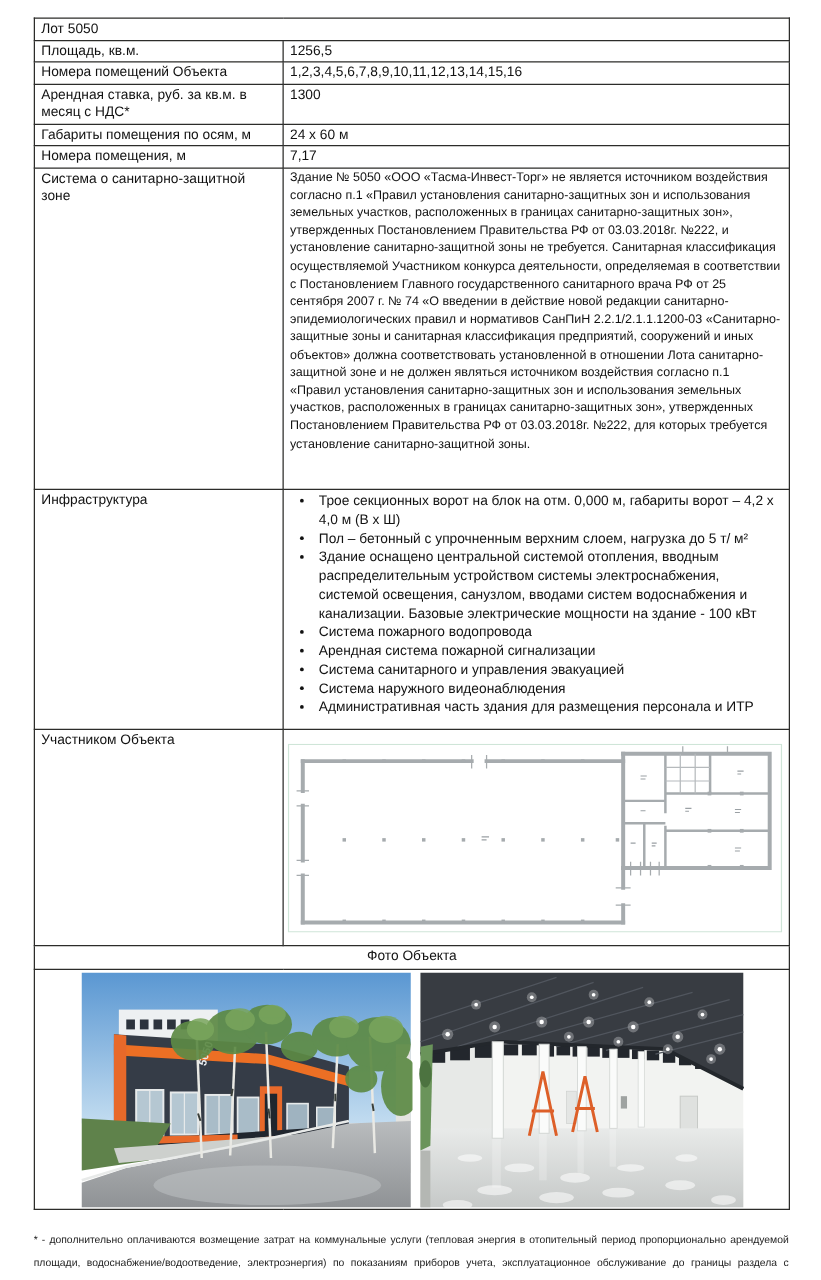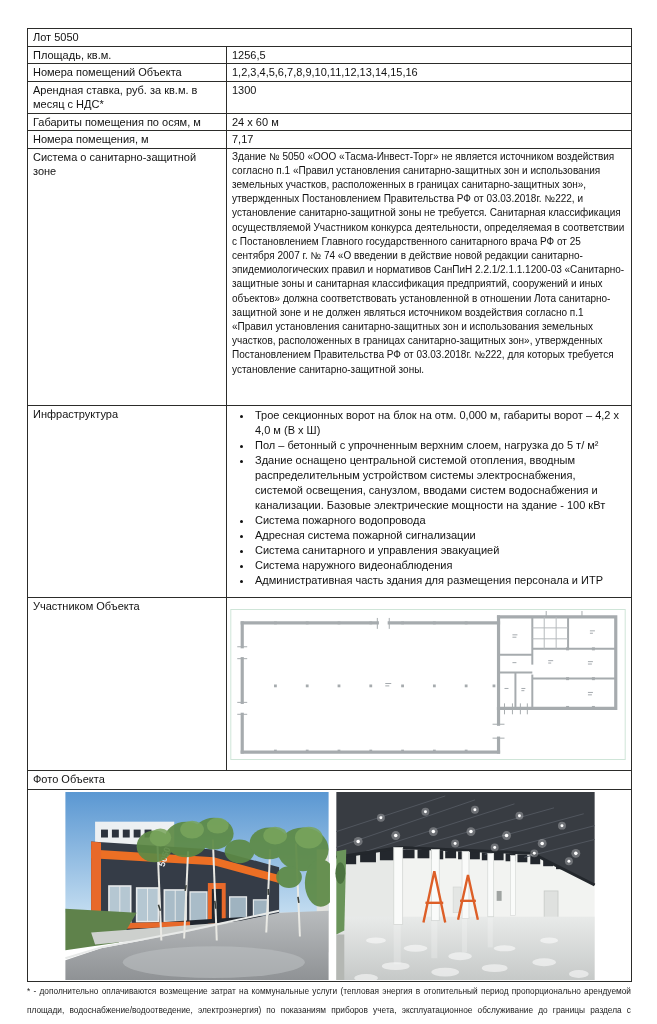--- a/index.html
+++ b/index.html
@@ -1,31 +1,31 @@
 <!DOCTYPE html>
 <html><head>
 <meta charset="utf-8">
 <style>
   *{box-sizing:border-box;margin:0;padding:0}
   html,body{background:#fff}
   body{width:657px;height:1024px;font-family:"Liberation Sans",sans-serif;color:#121212;position:relative;overflow:hidden}
   .page{position:absolute;inset:0;background:#fff}
-  .doc{position:absolute;left:27px;top:28px;width:604px}
+  .doc{position:absolute;left:27px;top:14px;width:604px}
   table.lot{border-collapse:collapse;width:604px;table-layout:fixed}
   table.lot td{border:1px solid #2c2c2a;vertical-align:top;padding:1px 5px;font-size:11px;line-height:14.5px;word-wrap:break-word}
   td.h17{height:17px}
   td.h32{height:32px}
   .szz-cell{height:257px}
   .szz-clip{max-height:252px;overflow:hidden;font-size:10px;line-height:14.2px}
   .infra-cell{height:192px}
   .infra-list{max-height:186px;overflow:hidden;margin:1px 0 0 0;padding-left:21px;font-size:11px;line-height:15px}
   .infra-list li{padding-left:2px}
   .plan-cell{height:173px;padding:0 !important}
   .plan-wrap{padding:11px 0 0 3px}
-  .foto-hdr{height:19px;text-align:left}
+  .foto-hdr{height:19px;text-align:center}
   .photos-cell{height:190px;padding:1px 0 !important;text-align:center}
   .photos-wrap{display:flex;justify-content:center;gap:5px;padding-top:1px}
   .photos-wrap svg{display:block}
   .footnote{position:absolute;left:27px;top:982px;width:604px;font-size:8.3px;line-height:19px;text-align:justify;color:#1c1c1c}
 </style>
 </head>
 <body>
 
 <div class="page">
   <div class="doc">
@@ -65,21 +65,21 @@
         </td>
       </tr>
       <tr>
         <td class="infra-cell">Инфраструктура</td>
         <td class="infra-cell">
           <ul class="infra-list">
             <li>Трое секционных ворот на блок на отм. 0,000 м, габариты ворот – 4,2 х 4,0 м (В х Ш)</li>
             <li>Пол – бетонный с упрочненным верхним слоем, нагрузка до 5 т/ м²</li>
             <li>Здание оснащено центральной системой отопления, вводным распределительным устройством системы электроснабжения, системой освещения, санузлом, вводами систем водоснабжения и канализации. Базовые электрические мощности на здание - 100 кВт</li>
             <li>Система пожарного водопровода</li>
-            <li>Адресная система пожарной сигнализации</li>
+            <li>Арендная система пожарной сигнализации</li>
             <li>Система санитарного и управления эвакуацией</li>
             <li>Система наружного видеонаблюдения</li>
             <li>Административная часть здания для размещения персонала и ИТР</li>
           </ul>
         </td>
       </tr>
       <tr>
         <td class="plan-cell" style="padding:1px 5px !important">Участником Объекта</td>
         <td class="plan-cell">
           <div class="plan-wrap">

